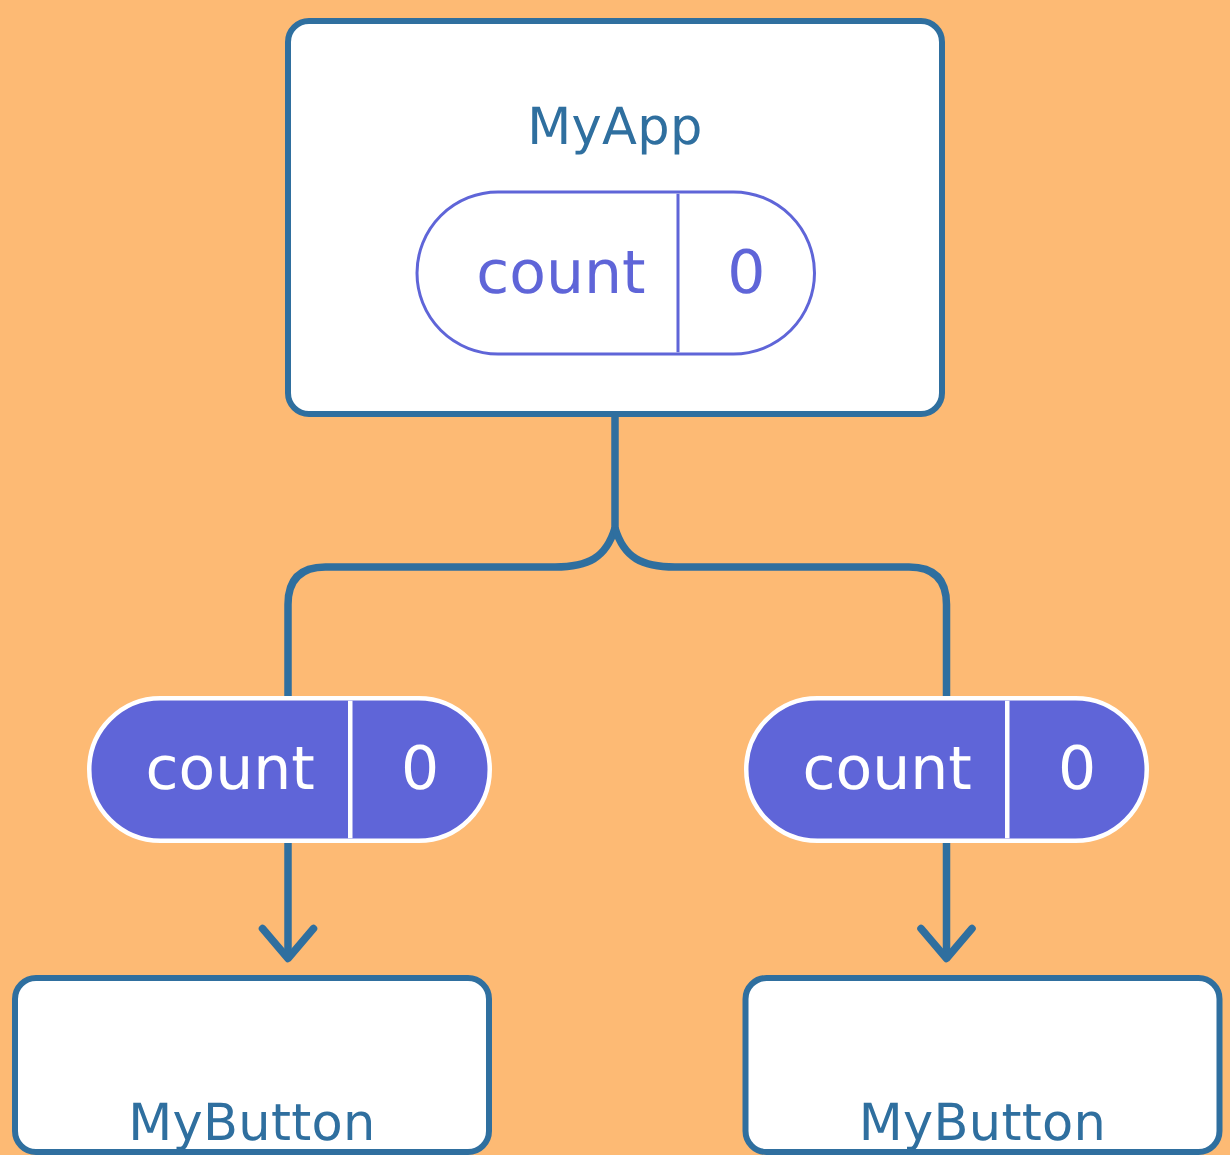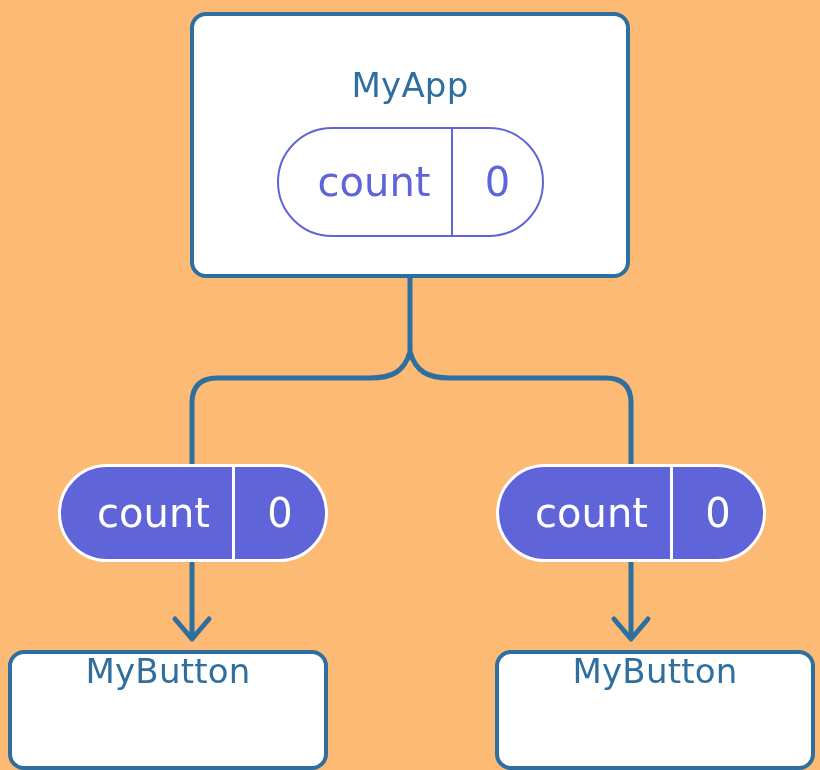--- a/index.html
+++ b/index.html
@@ -49,21 +49,21 @@
     top: 12px;
     width: 440px;
     height: 266px;
     padding-top: 52px;
   }
 
   
   .btn-box {
     width: 320px;
     height: 120px;
-    justify-content: flex-start;
+    justify-content: flex-end;
   }
   #box-mybutton-left  { left: 8px;   top: 650px; }
   #box-mybutton-right { left: 495px; top: 650px; }
   .btn-box .comp-title { font-size: 34px; }
 
   
   .pill {
     position: absolute;
     display: flex;
     align-items: stretch;

